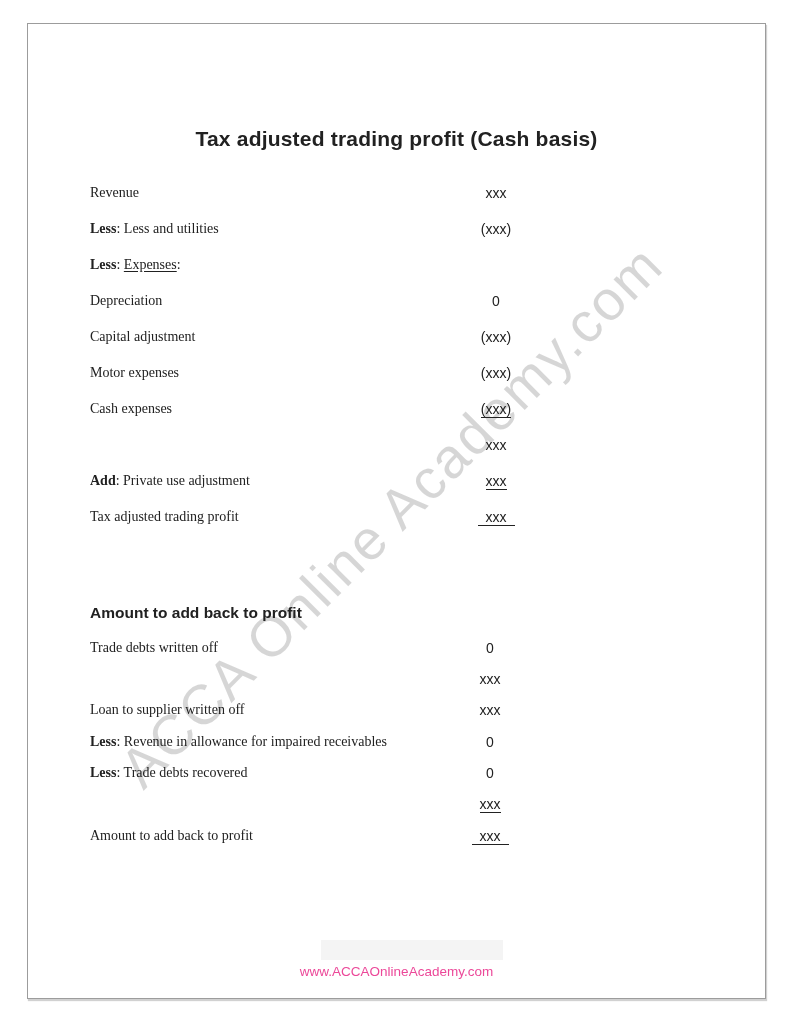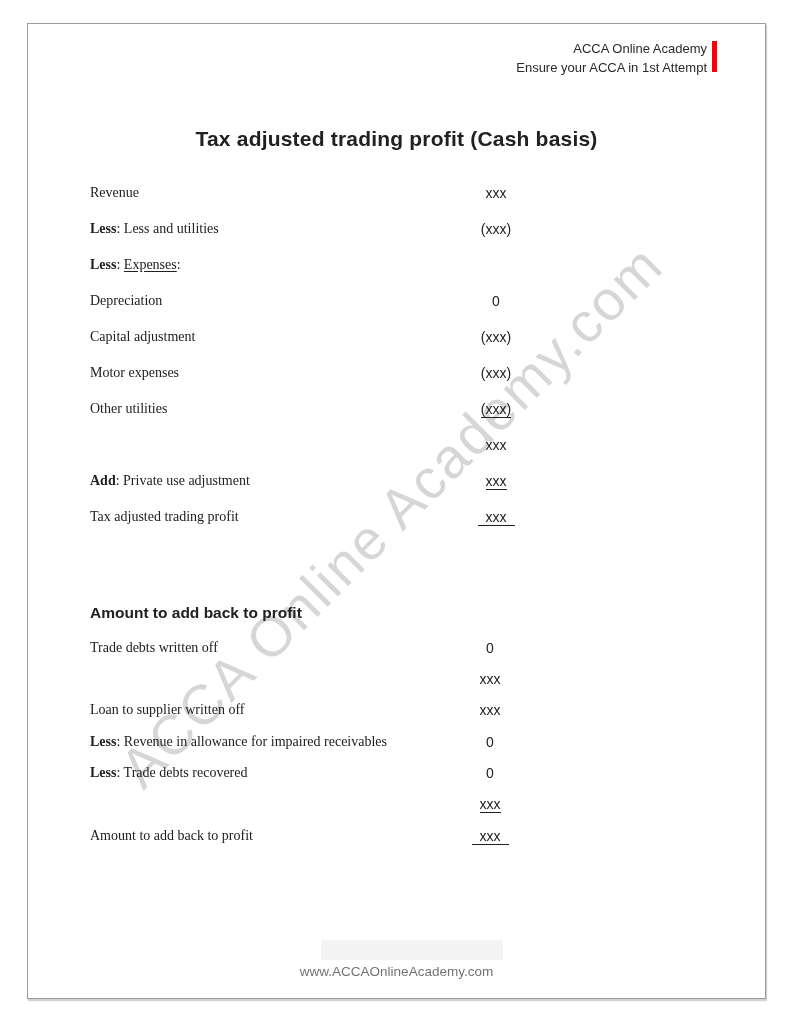--- a/index.html
+++ b/index.html
@@ -38,36 +38,29 @@
   .sec2head{position:absolute;left:62px;top:580px;font-weight:bold;font-size:15.5px;}
   
   .watermark{
     position:absolute;left:363px;top:492px;
     transform:translate(-50%,-50%) rotate(-45deg);
     font-size:56px;color:rgba(0,0,0,0.16);
     white-space:nowrap;letter-spacing:2px;pointer-events:none;
   }
   .band{position:absolute;left:293px;top:916px;width:182px;height:20px;background:#f4f4f4;}
   
-  .footer{position:absolute;top:940px;left:0;width:100%;text-align:center;font-size:13.5px;color:#737373;}
+  .footer{position:absolute;top:940px;left:0;width:100%;text-align:center;font-size:13.5px;color:#ec4899;}
 </style>
 </head>
 <body>
 
 <div class="page">
 
   <div class="watermark">ACCA Online Academy.com</div>
 
-  <div class="hdr">
-    <div class="hdr-lines">
-      <div>ACCA Online Academy</div>
-      <div>Ensure your ACCA in 1st Attempt</div>
-    </div>
-    <div class="redbar" style="background:#fb0007;"></div>
-  </div>
 
   <div class="title">Tax adjusted trading profit (Cash basis)</div>
 
   <div class="sec s1">
     <div class="row">
       <span class="lbl">Revenue</span>
       <span class="val"><span>xxx</span></span>
     </div>
     <div class="row">
       <span class="lbl"><b>Less</b><span>: Less and utilities</span></span>
@@ -83,21 +76,21 @@
     </div>
     <div class="row">
       <span class="lbl">Capital adjustment</span>
       <span class="val"><span>(xxx)</span></span>
     </div>
     <div class="row">
       <span class="lbl">Motor expenses</span>
       <span class="val"><span>(xxx)</span></span>
     </div>
     <div class="row">
-      <span class="lbl">Other utilities</span>
+      <span class="lbl">Cash expenses</span>
       <span class="val"><span class="vu">(xxx)</span></span>
     </div>
     <div class="row">
       <span class="lbl"></span>
       <span class="val"><span>xxx</span></span>
     </div>
     <div class="row">
       <span class="lbl"><b>Add</b><span>: Private use adjustment</span></span>
       <span class="val"><span class="vu">xxx</span></span>
     </div>

